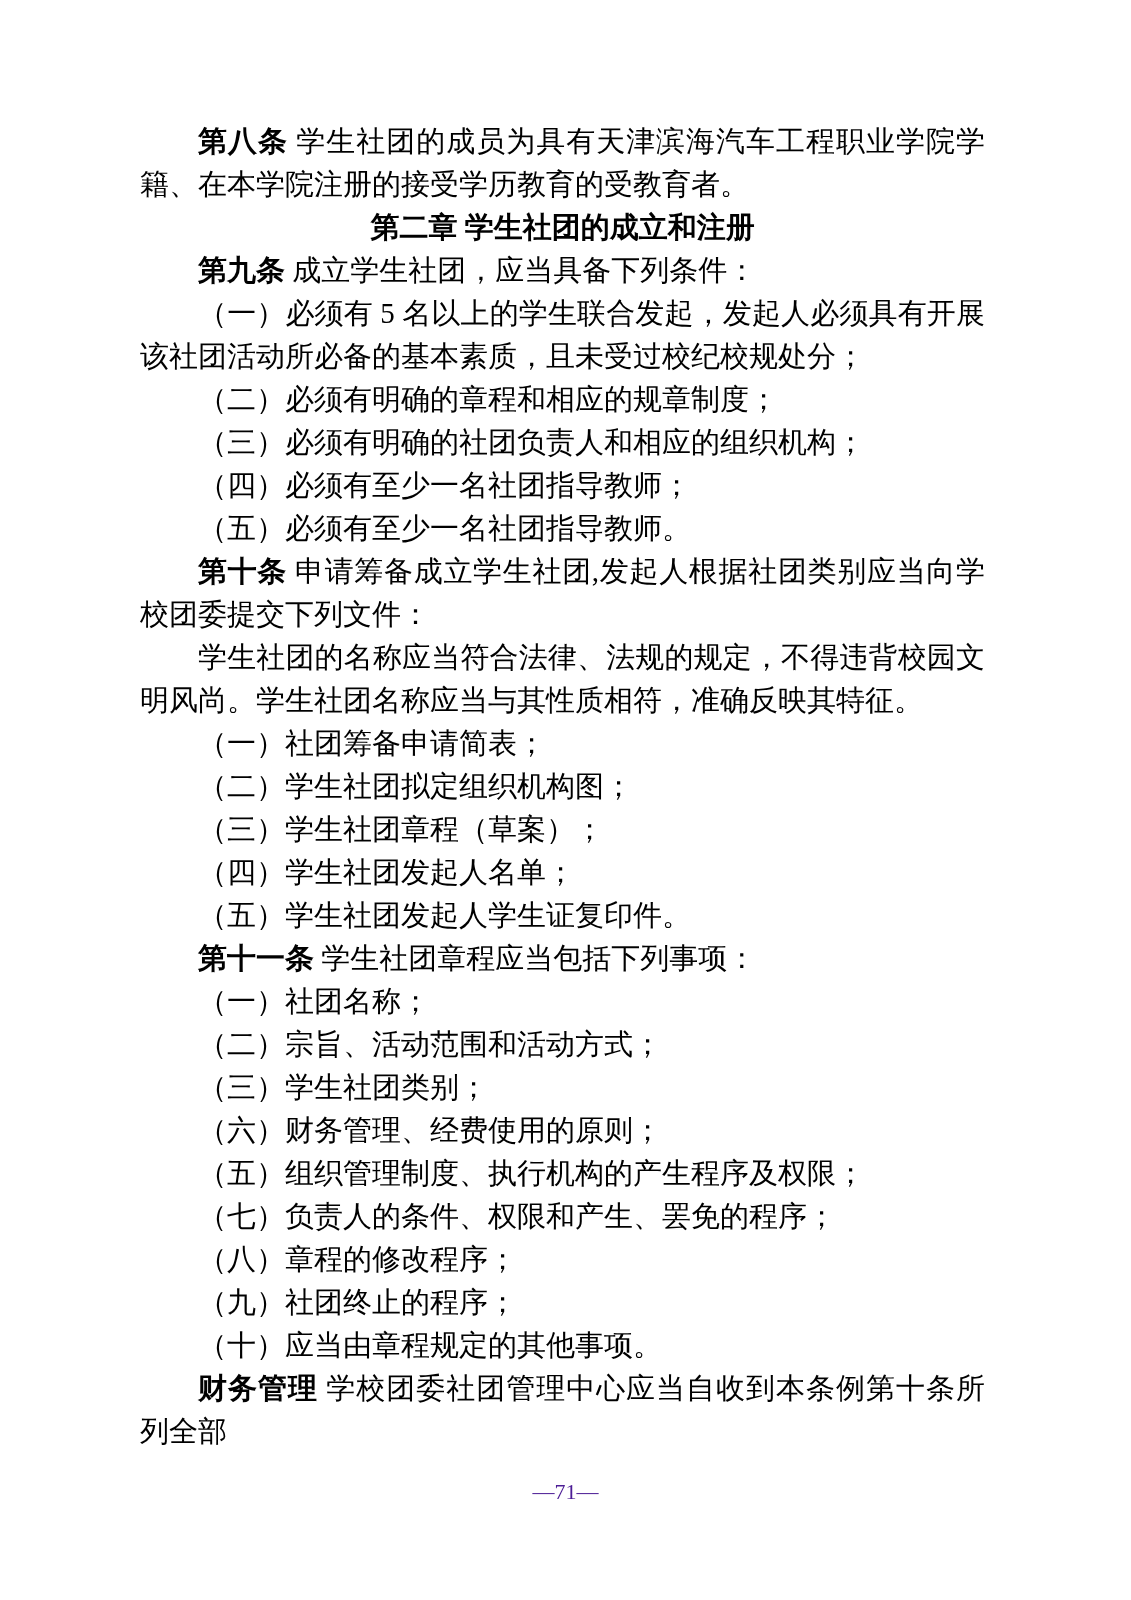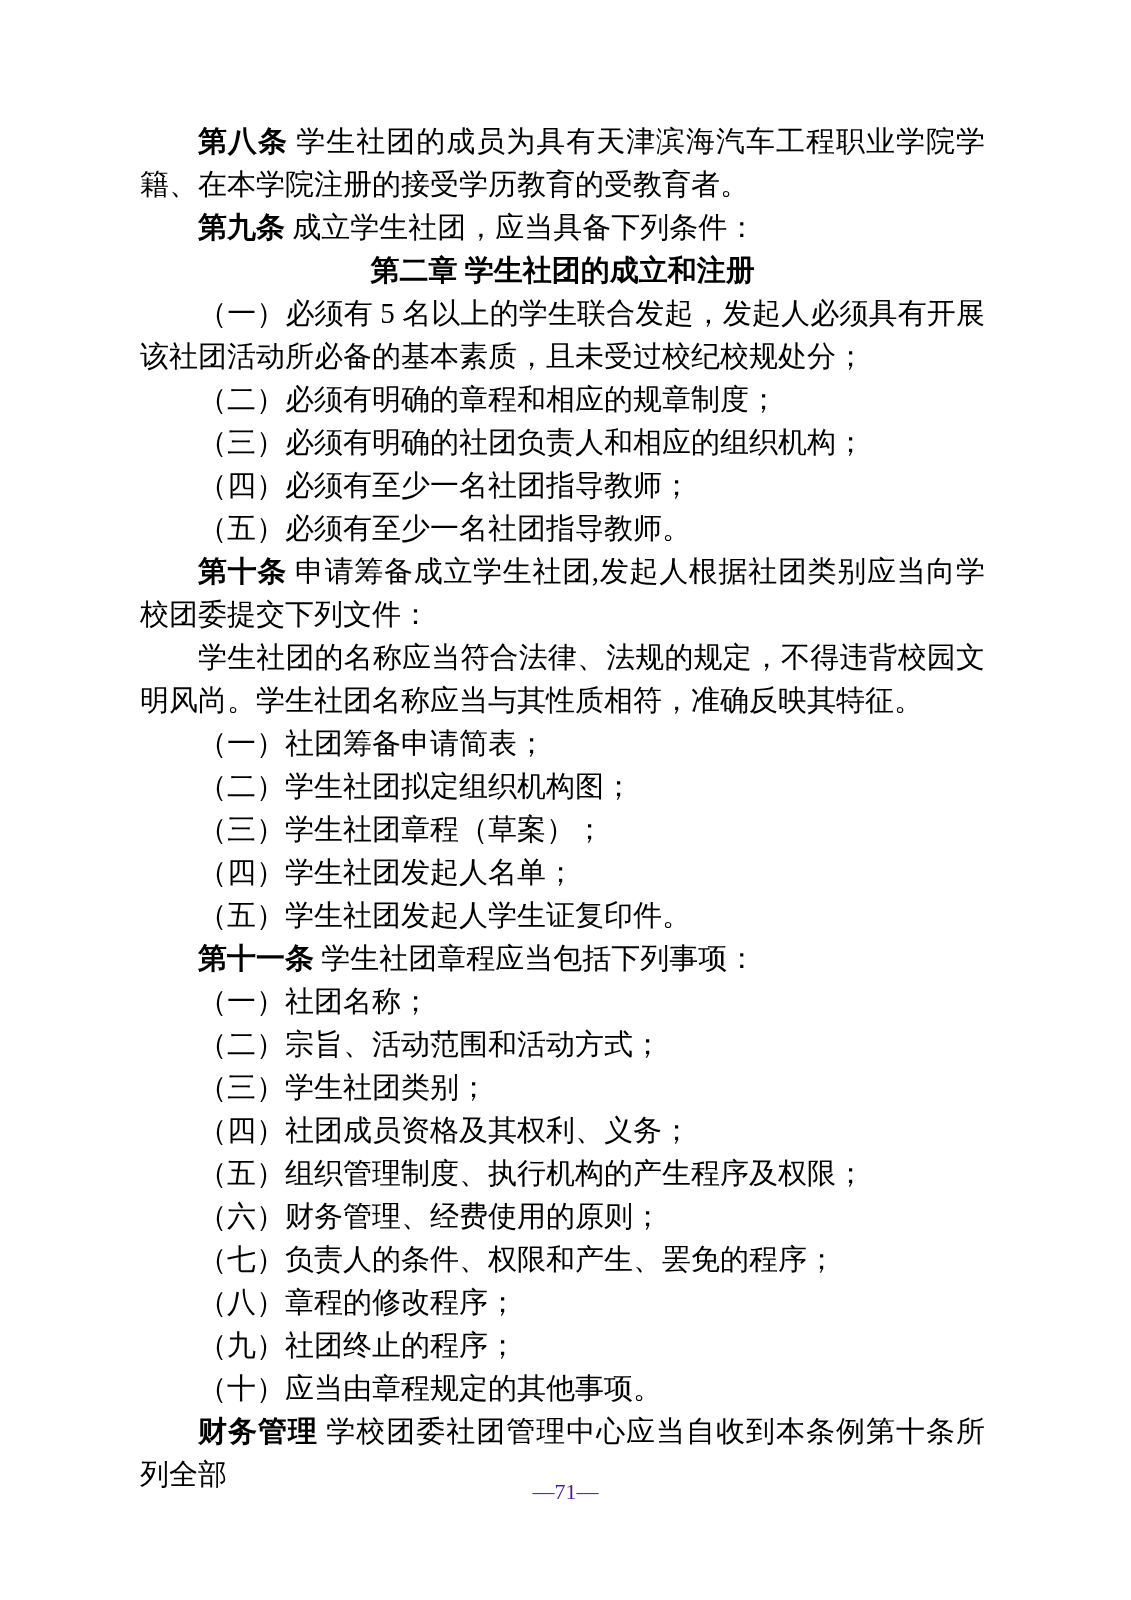--- a/index.html
+++ b/index.html
@@ -52,41 +52,40 @@
     line-height: 28px;
     color: #4c1d95;
   }
 </style>
 </head>
 <body>
 
 <div class="page">
   <main class="content">
       <p class="para body"><b class="prefix">第八条</b> <span>学生社团的成员为具有天津滨海汽车工程职业学院学籍、在本学院注册的接受学历教育的受教育者。</span></p>
+      <p class="para chapter-heading">第二章 学生社团的成立和注册</p>
       <p class="para body"><b class="prefix">第九条</b> <span>成立学生社团，应当具备下列条件：</span></p>
-      <p class="para chapter-heading">第二章 学生社团的成立和注册</p>
       <p class="para body">（一）必须有 5 名以上的学生联合发起，发起人必须具有开展该社团活动所必备的基本素质，且未受过校纪校规处分；</p>
       <p class="para body">（二）必须有明确的章程和相应的规章制度；</p>
       <p class="para body">（三）必须有明确的社团负责人和相应的组织机构；</p>
       <p class="para body">（四）必须有至少一名社团指导教师；</p>
       <p class="para body">（五）必须有至少一名社团指导教师。</p>
       <p class="para body"><b class="prefix">第十条</b> <span>申请筹备成立学生社团,发起人根据社团类别应当向学校团委提交下列文件：</span></p>
       <p class="para body">学生社团的名称应当符合法律、法规的规定，不得违背校园文明风尚。学生社团名称应当与其性质相符，准确反映其特征。</p>
       <p class="para body">（一）社团筹备申请简表；</p>
       <p class="para body">（二）学生社团拟定组织机构图；</p>
       <p class="para body">（三）学生社团章程（草案）；</p>
       <p class="para body">（四）学生社团发起人名单；</p>
       <p class="para body">（五）学生社团发起人学生证复印件。</p>
       <p class="para body"><b class="prefix">第十一条</b> <span>学生社团章程应当包括下列事项：</span></p>
       <p class="para body">（一）社团名称；</p>
       <p class="para body">（二）宗旨、活动范围和活动方式；</p>
       <p class="para body">（三）学生社团类别；</p>
-      <p class="para body">（四）社团成员资格及其权利、义务；</p>
+      <p class="para body">（六）财务管理、经费使用的原则；</p>
       <p class="para body">（五）组织管理制度、执行机构的产生程序及权限；</p>
-      <p class="para body">（六）财务管理、经费使用的原则；</p>
       <p class="para body">（七）负责人的条件、权限和产生、罢免的程序；</p>
       <p class="para body">（八）章程的修改程序；</p>
       <p class="para body">（九）社团终止的程序；</p>
       <p class="para body">（十）应当由章程规定的其他事项。</p>
       <p class="para body"><b class="prefix">财务管理</b> <span>学校团委社团管理中心应当自收到本条例第十条所列全部</span></p>
     </main>
   <footer class="page-footer">
     <span>—71—</span>
   </footer>
 </div>

